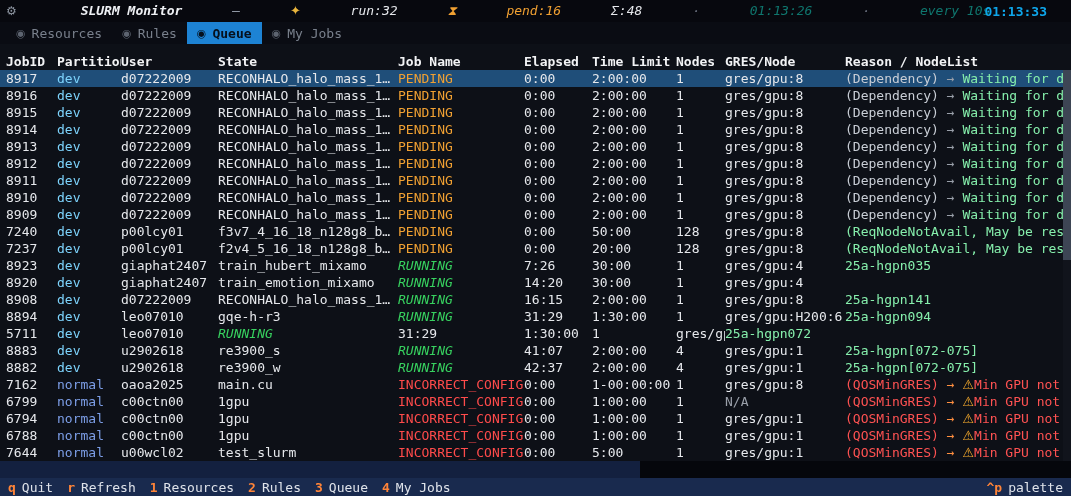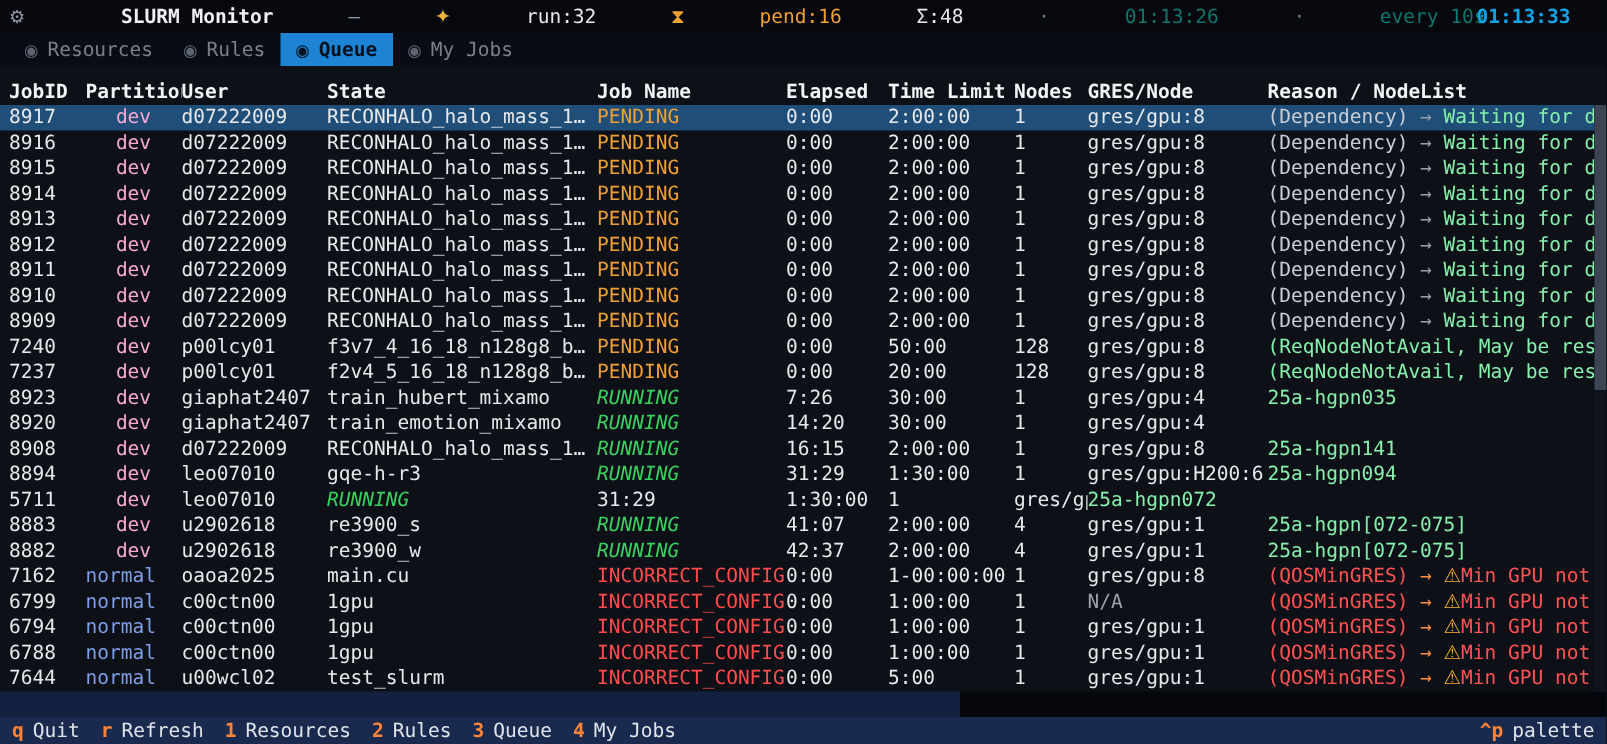--- a/index.html
+++ b/index.html
@@ -9,21 +9,21 @@
     font-family:"DejaVu Sans Mono", monospace;
     font-size:13px;
     color:#e6e8ec;
   }
   .app { position:relative; width:1071px; height:496px; background:#0d1017; display:flex; flex-direction:column; }
 
   
   .titlebar { height:22px; background:#07080e; position:relative; display:flex; align-items:center; flex:none; }
   .app-icon { position:absolute; left:6px; color:#8f97a3; font-size:12px; font-family:"DejaVu Sans",sans-serif; }
   .title-center { flex:1; text-align:center; color:#d6d9df; white-space:nowrap; }
-  .title-center span { margin:0 21px; }
+  .title-center span { margin:0 21px;font-style:italic; }
   .tb-title { font-weight:bold; color:#eef0f4; }
   .tb-sep { color:#8f97a3; }
   .tb-run-icon { color:#e8b43c; font-family:"DejaVu Sans",sans-serif; }
   .tb-run { color:#e6e8ec; }
   .tb-pend-icon { color:#f0a032; font-family:"DejaVu Sans",sans-serif; }
   .tb-pend { color:#f0a032; }
   .tb-total { color:#e6e8ec; }
   .tb-dot { color:#6c7280; }
   .tb-time, .tb-interval { color:#0f766e; }
   .clock { position:absolute; right:24px; font-weight:bold; color:#0ea5e9; }
@@ -44,21 +44,21 @@
     grid-template-columns:51px 64px 97px 180px 126px 68px 84px 49px 120px 1fr;
     height:17px; line-height:17px;
     padding-left:6px;
     white-space:nowrap;
   }
   .hrow { font-weight:bold; color:#f2f3f5; }
   .cell { overflow:hidden; white-space:nowrap; }
   .row.selected { background:#1f4e79; }
   .c-plain { color:#e6e8ec; }
   .c-dim { color:#9aa0aa; }
-  .part-dev { color:#f9a8d4;text-align:center; }
+  .part-dev { color:#7dd3fc; }
   .part-normal { color:#7d9fe8; }
   .st-pending { color:#f0a032; }
   .st-running { color:#37d15f;font-style:italic; }
   .st-error { color:#ff4b4b; }
   .r-plain { color:#86efac; }
   .r-dim { color:#c9ced6; }
   .r-arrow { color:#9aa0aa; }
   .r-red { color:#ff5252; }
   .r-arrow-red { color:#ff8f40; }
   .r-warn { color:#ffb02e; font-family:"DejaVu Sans",sans-serif; }

